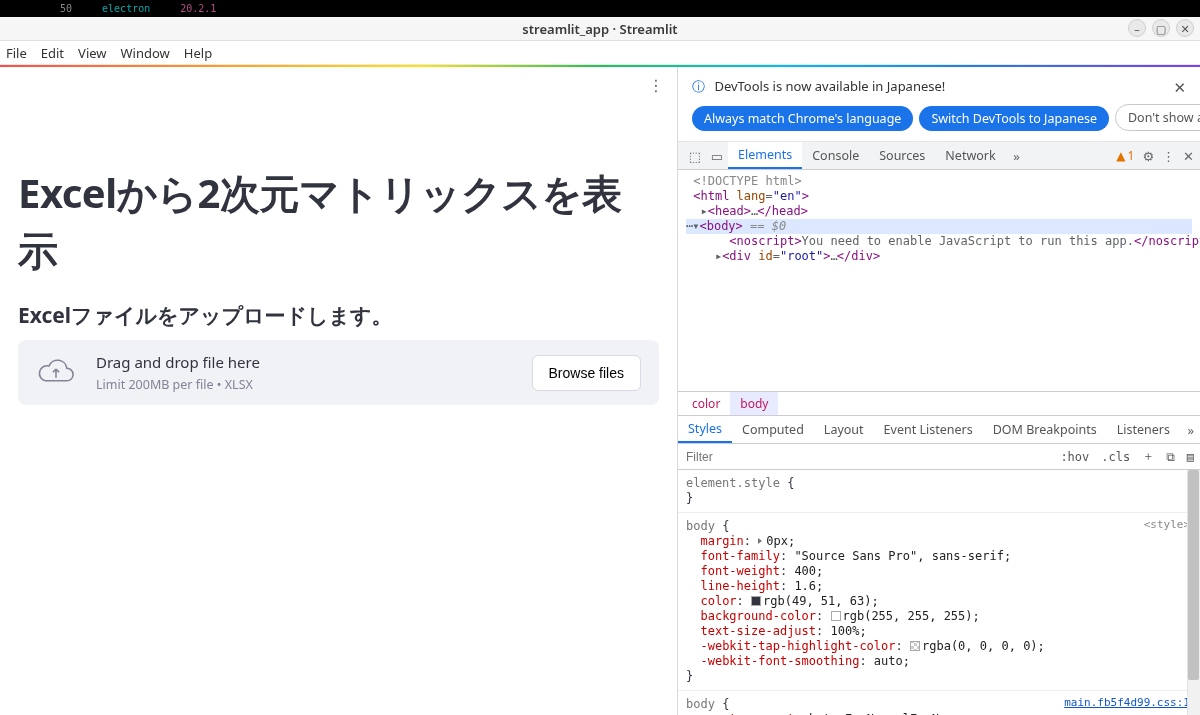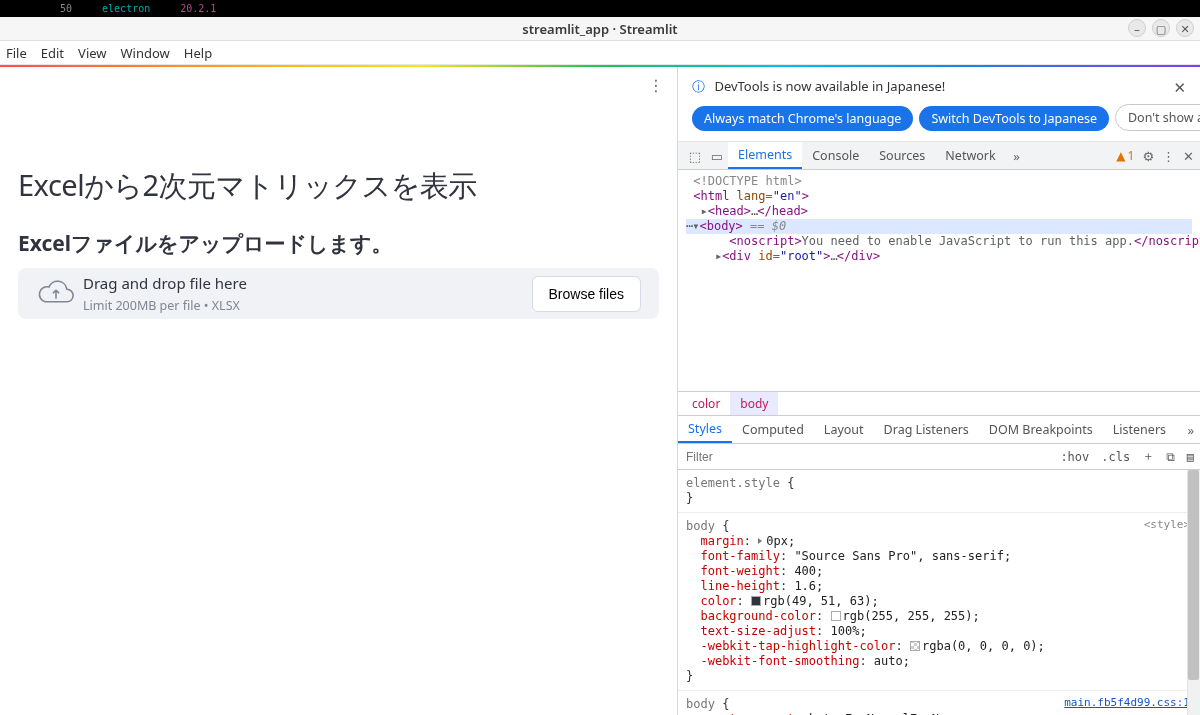--- a/index.html
+++ b/index.html
@@ -40,24 +40,24 @@
   .menubar span{cursor:pointer}
   
   .rainbow{height:2px;background:linear-gradient(90deg,#ff4b4b 0%,#ffa421 20%,#ffe312 35%,#21c354 50%,#00c0f2 65%,#1c83e1 80%,#803df5 100%)}
   
   .split{position:absolute;top:67px;bottom:0;left:0;right:0;display:flex}
   .left{width:678px;border-right:1px solid #d9d9d9;position:relative;padding:18px 0 0 0}
   .right{flex:1;display:flex;flex-direction:column;background:#fff;min-width:0}
   
   .st-kebab{position:absolute;right:14px;top:10px;color:#6b6b76;font-size:16px;line-height:1;cursor:pointer;letter-spacing:-1px}
   .st-content{padding:0 18px}
-  h1.st{font-size:29px;font-weight:400;margin:80px 0 14px 0;letter-spacing:-0.5px}
+  h1.st{font-size:40px;font-weight:700;margin:80px 0 14px 0;letter-spacing:-0.5px}
   h3.st{font-size:21px;font-weight:700;margin:22px 0 10px 0}
   .st-label{font-size:14px;color:#31333f;margin:22px 0 6px 0}
-  .dropzone{background:var(--drop-bg);border-radius:8px;padding:5px 18px;display:flex;align-items:center;gap:7px;margin-top:6px}
+  .dropzone{background:var(--drop-bg);border-radius:8px;padding:12px 18px;display:flex;align-items:center;gap:20px;margin-top:6px}
   .dropzone .cloud{width:40px;height:40px;display:flex;align-items:center;justify-content:center;color:#808495}
   .dropzone .texts{flex:1}
   .dropzone .t1{font-size:15px;color:#31333f}
   .dropzone .t2{font-size:12.5px;color:#808495;margin-top:4px}
   .dropzone .browse{background:#fff;border:1px solid #d8dae5;border-radius:6px;padding:9px 16px;font-size:14px;color:#000000;cursor:pointer}
   
   .dt-banner{padding:10px 14px 10px 14px;position:relative;border-bottom:1px solid var(--divider)}
   .dt-banner .info{color:#1a73e8;margin-right:6px}
   .dt-banner .msg{font-size:13px;color:#333}
   .dt-banner .close{position:absolute;right:14px;top:10px;cursor:pointer;color:#555;font-size:15px}
@@ -195,21 +195,21 @@
 
       <div class="crumbs">
         <div class="c">color</div>
         <div class="c sel">body</div>
       </div>
 
       <div class="styles-tabs">
         <div class="tab active">Styles</div>
         <div class="tab">Computed</div>
         <div class="tab">Layout</div>
-        <div class="tab">Drag Listeners</div>
+        <div class="tab">Event Listeners</div>
         <div class="tab">DOM Breakpoints</div>
         <div class="tab">Listeners</div>
         <div class="chev">»</div>
       </div>
 
       <div class="filterbar">
         <input placeholder="Filter" style="">
         <span class="tool">:hov</span>
         <span class="tool">.cls</span>
         <span class="tool">＋</span>

